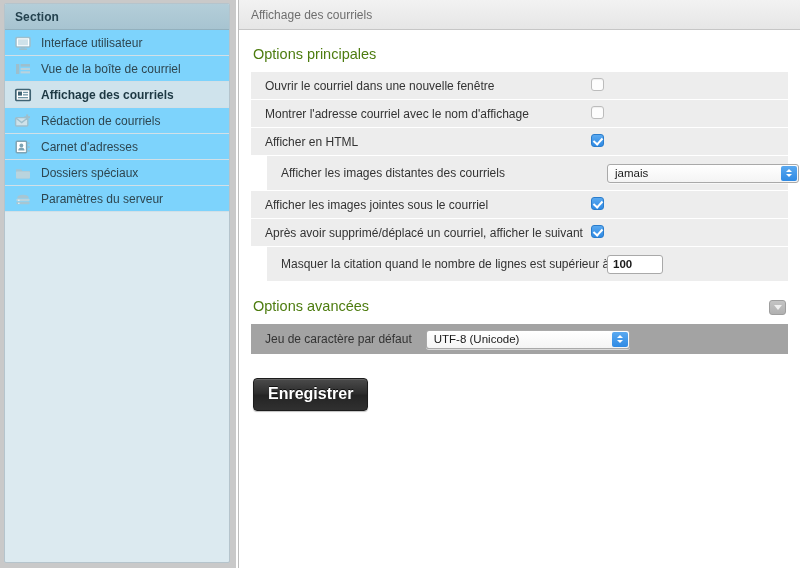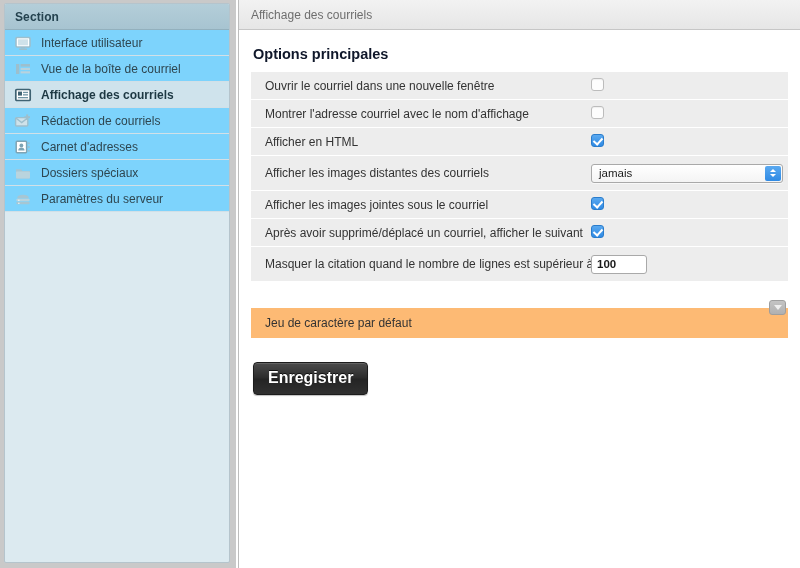--- a/index.html
+++ b/index.html
@@ -122,22 +122,22 @@
     color: #6e6e6e;
   }
 
   .main-body {
     padding: 0 12px;
     box-sizing: border-box;
   }
 
   .section-heading {
     font-size: 14.5px;
-    font-weight: bold;
-    color: #0f172a;
+    font-weight: normal;
+    color: #4d7c0f;
     padding: 16px 0 10px 2px;
     position: relative;
   }
 
   .collapse-toggle {
     position: absolute;
     right: 2px;
     top: 18px;
     width: 17px;
     height: 15px;
@@ -160,21 +160,21 @@
 
   .opt-row {
     background: #ededed;
     height: 27px;
     display: flex;
     align-items: center;
     margin-bottom: 1px;
     padding: 4px 14px;
     box-sizing: border-box;
   }
-  .opt-row.tall { height: 34px; }
+  .opt-row.tall { height: 34px; margin-left: 16px; }
 
   .opt-label {
     font-size: 12px;
     color: #333333;
     white-space: nowrap;
   }
 
   
   .cb-slot {
     position: absolute;
@@ -266,21 +266,21 @@
     box-sizing: border-box;
     font-size: 11.5px;
     color: #1a1a1a;
     padding: 0 5px;
     font-family: "Liberation Sans", sans-serif;
     line-height: 17px;
     font-weight: bold;
   }
 
   .adv-row {
-    background: #fdba74;
+    background: #a3a3a3;
     height: 30px;
     display: flex;
     align-items: center;
     padding: 0 14px;
     box-sizing: border-box;
   }
   .adv-label {
     font-size: 12px;
     color: #333333;
     margin-right: 14px;
@@ -470,27 +470,35 @@
         <div class="opt-row tall">
           <span class="opt-label">Masquer la citation quand le nombre de lignes est supérieur à</span>
           <span class="cb-slot">
             <input class="text-input" type="text" value="100" style="">
           </span>
         </div>
 
       </div>
 
       <div class="section-heading">
+        <span>Options avancées</span>
         <span class="collapse-toggle">
           <span class="tri"></span>
         </span>
       </div>
 
       <div class="adv-row">
         <span class="adv-label">Jeu de caractère par défaut</span>
+        <span class="mac-select" style="width:204px;">
+          <span class="sel-text">UTF-8 (Unicode)</span>
+          <span class="stepper">
+            <span class="up"></span>
+            <span class="down"></span>
+          </span>
+        </span>
       </div>
 
       <div class="save-wrap">
         <button class="save-button">Enregistrer</button>
       </div>
 
     </div>
   </div>
 </div>
 

